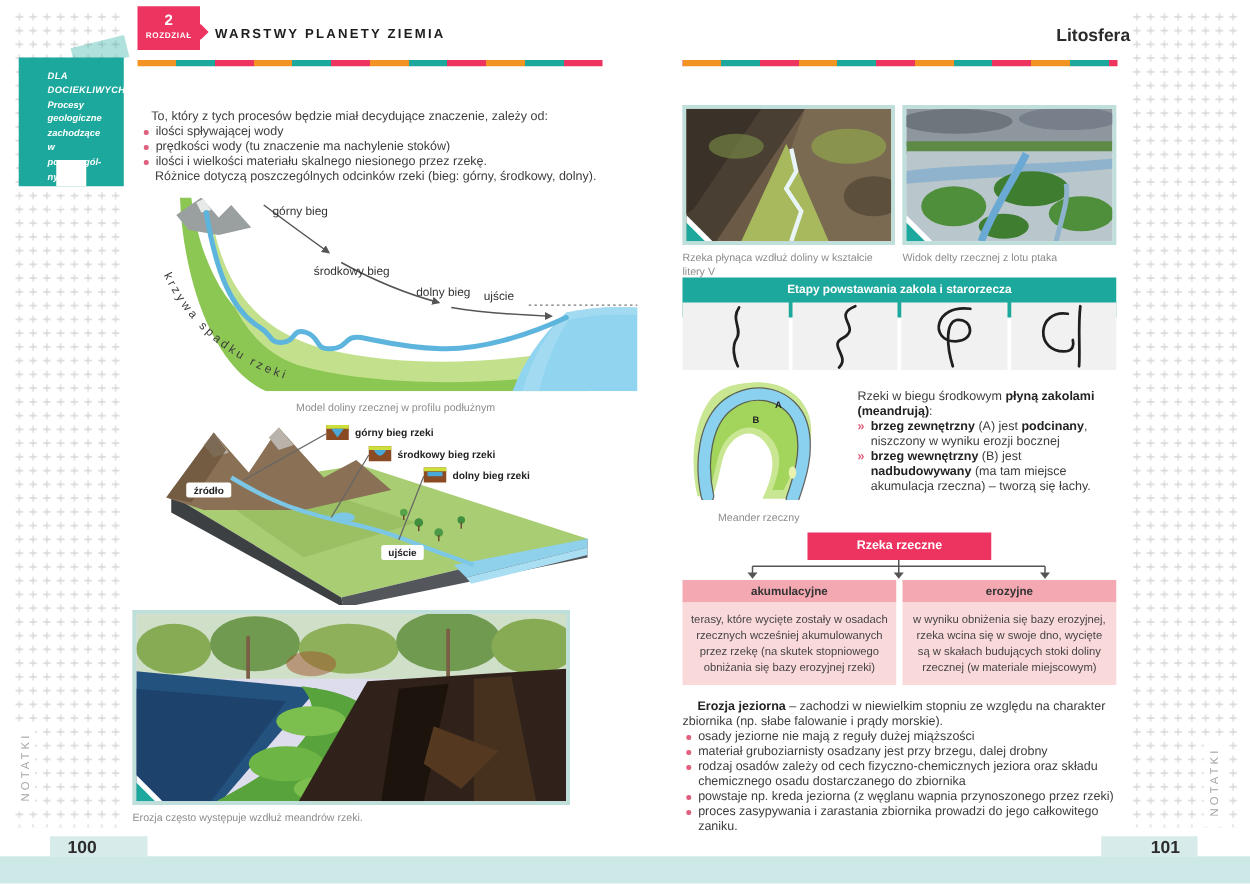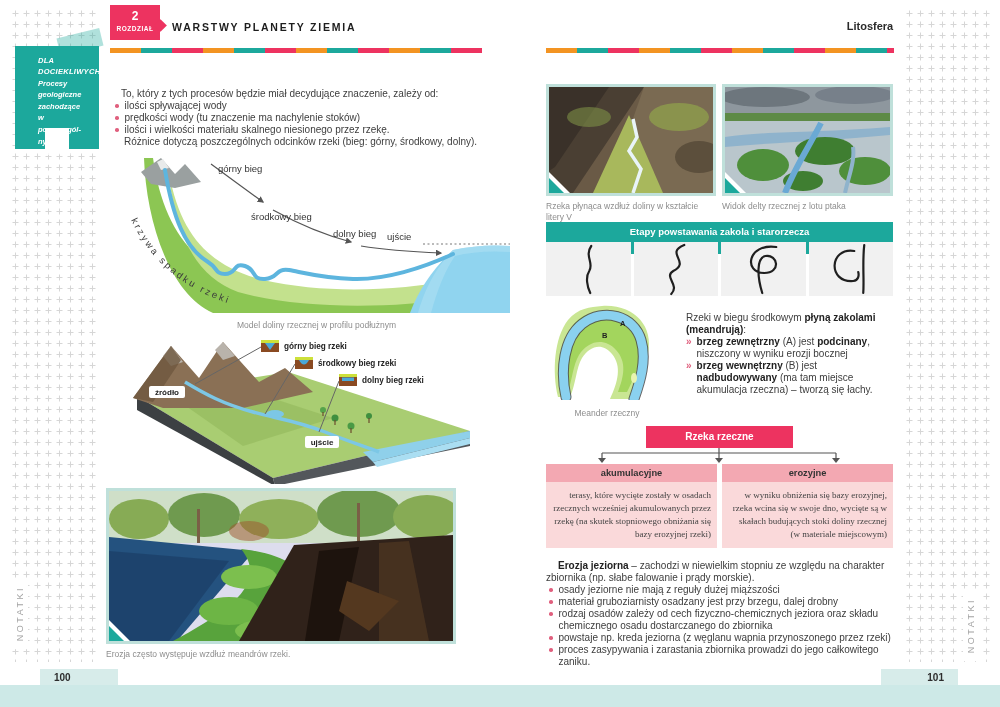--- a/index.html
+++ b/index.html
@@ -5,21 +5,21 @@
   html,body{margin:0;padding:0;background:#ffffff;}
   .spread{position:relative;width:1000px;height:707px;background:#fff;overflow:hidden;
           font-family:"Liberation Sans","DejaVu Sans",sans-serif;color:#3d3d3d;}
   .abs{position:absolute;}
   
   .chapter-badge{left:110px;top:5px;width:50px;height:35px;background:#ED3360;color:#fff;text-align:center;}
   .chapter-badge .num{font-size:12px;font-weight:bold;margin-top:4px;}
   .chapter-badge .lbl{font-size:6.5px;font-weight:bold;letter-spacing:.5px;margin-top:2px;}
   .badge-arrow{left:156px;top:21px;width:9px;height:9px;background:#ED3360;transform:rotate(45deg);}
   .book-title{left:172px;top:21px;font-size:10.5px;font-weight:bold;letter-spacing:1.8px;color:#1d1d1d;text-align:center;}
-  .section-title{left:845px;top:20px;width:50px;text-align:center;font-size:11px;font-weight:bold;color:#2a2a2a;}
+  .section-title{left:845px;top:20px;width:50px;text-align:left;font-size:14px;font-weight:bold;color:#2a2a2a;}
   .bar{height:5px;background:repeating-linear-gradient(90deg,#F39422 0 31px,#1CA89C 31px 62px,#ED3360 62px 93px);}
   .bar-left{left:110px;top:48px;width:372px;}
   .bar-right{left:546px;top:48px;width:348px;}
   
   .side-tag{left:15px;top:46px;width:84px;height:103px;background:#1CA89C;color:#fff;
             font-style:italic;font-weight:bold;padding:9px 23px;box-sizing:border-box;}
   .side-tag .kick{font-size:7.5px;line-height:1.5;letter-spacing:.3px;}
   .side-tag .ln{font-size:7.5px;line-height:1.55;}
   .tag-notch{left:45px;top:128px;width:24px;height:21px;background:#fff;}
   .tag-tape{left:58px;top:33px;width:44px;height:18px;background:rgba(28,168,156,0.35);transform:rotate(-14deg);}
@@ -39,24 +39,24 @@
   .stage-banner{left:546px;top:222px;width:347px;height:32px;background:#1CA89C;color:#fff;
                 font-size:9.5px;font-weight:bold;text-align:center;line-height:19px;}
   .stage-row{left:546px;top:242px;width:347px;height:54px;display:flex;gap:3px;}
   .stage{flex:1;background:#f1f1f1;}
   
   .terr-banner{left:646px;top:426px;width:147px;height:22px;background:#ED3360;color:#fff;
                font-size:10px;font-weight:bold;text-align:center;line-height:22px;}
   .terr-row{left:546px;top:464px;width:347px;display:flex;gap:5px;}
   .terr-box{flex:1;display:flex;flex-direction:column;}
   .terr-head{background:#F3A8B2;color:#333;font-size:9.3px;font-weight:bold;text-align:center;padding:4px 2px;}
-  .terr-body{background:#FAD9DA;font-size:9px;line-height:1.45;text-align:right;padding:7px 6px;flex:1;color:#444;font-family:Liberation Serif, serif;}
+  .terr-body{background:#FAD9DA;font-size:9px;line-height:1.45;text-align:center;padding:7px 6px;flex:1;color:#444;}
   
   .strip{left:0;top:685px;width:1000px;height:22px;background:#CDE9E7;}
-  .tab{top:669px;height:16px;background:#D7ECEA;font-size:10px;font-weight:bold;color:#2c2c2c;line-height:17px;}
+  .tab{top:669px;height:16px;background:#D7ECEA;font-size:14px;font-weight:bold;color:#2c2c2c;line-height:17px;}
   .tab100{left:40px;width:78px;padding-left:14px;box-sizing:border-box;}
   .tab101{left:881px;width:77px;text-align:right;padding-right:14px;box-sizing:border-box;}
   .notes{writing-mode:vertical-rl;transform:rotate(180deg);font-size:9px;letter-spacing:2.5px;
          color:#a3a3a3;background:#fff;padding:8px 3px;}
 </style>
 </head>
 <body>
 
 <div class="spread">
 

